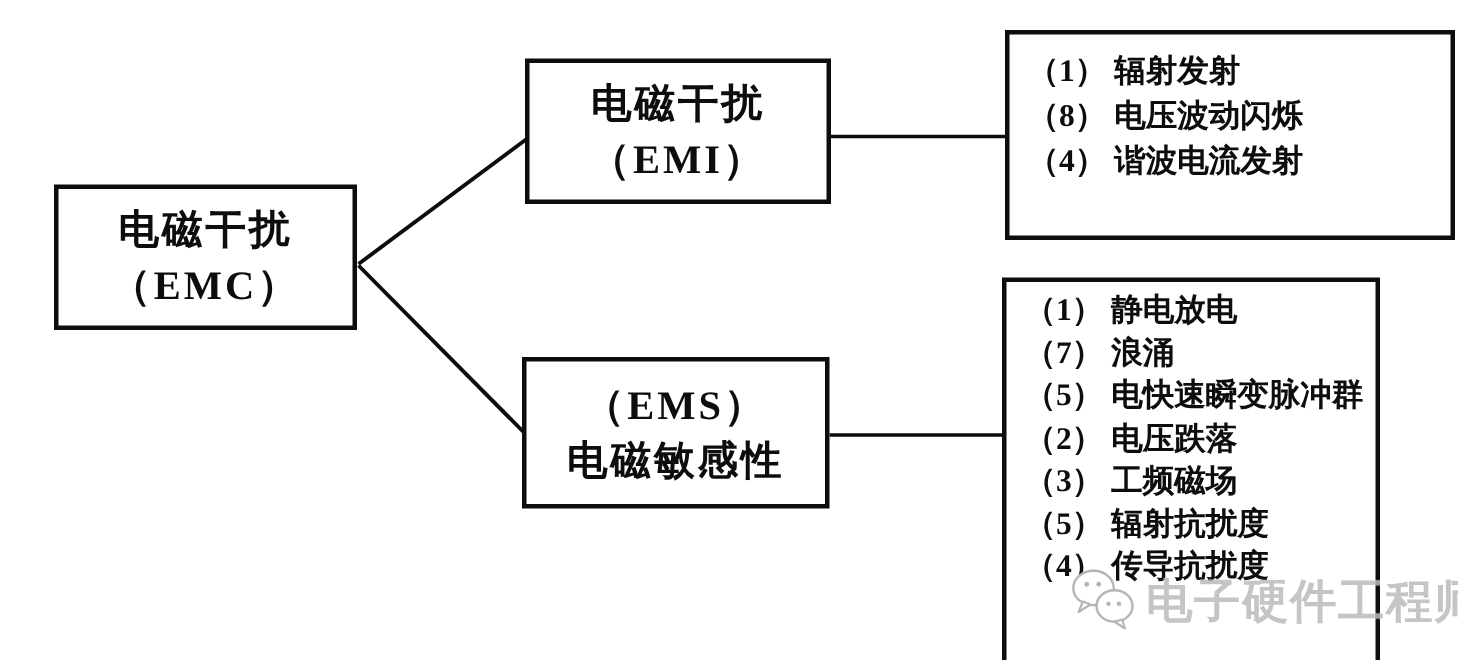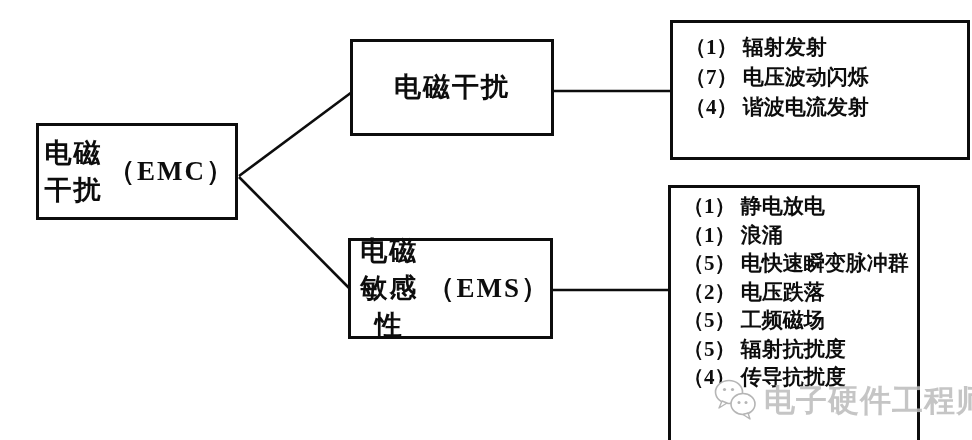--- a/index.html
+++ b/index.html
@@ -21,21 +21,21 @@
   }
   .box {
     position: absolute;
     box-sizing: border-box;
     border: 3px solid #0d0d0d;
     background: #ffffff;
     color: #0d0d0d;
   }
   .label-box {
     display: flex;
-    flex-direction: row;
+    flex-direction: column;
     align-items: center;
     justify-content: center;
     font-weight: bold;
     font-size: 27px;
     line-height: 37px;
     letter-spacing: 2px;
     text-align: center;
   }
   .box-emc { left: 36px;  top: 123px; width: 202px; height: 97px; }
   .box-emi { left: 350px; top: 39px;  width: 204px; height: 97px; }
@@ -80,39 +80,40 @@
     <line x1="551" y1="290" x2="669" y2="290" stroke="#0d0d0d" stroke-width="2.4"></line>
   </svg>
 
   <div class="box label-box box-emc">
     <div>电磁干扰</div>
     <div>（EMC）</div>
   </div>
 
   <div class="box label-box box-emi">
     <div>电磁干扰</div>
+    <div>（EMI）</div>
   </div>
 
   <div class="box label-box box-ems">
+    <div>（EMS）</div>
     <div>电磁敏感性</div>
-    <div>（EMS）</div>
   </div>
 
   <div class="box list-box box-emi-list">
     <div class="list-item">（1） 辐射发射</div>
-    <div class="list-item">（7） 电压波动闪烁</div>
+    <div class="list-item">（8） 电压波动闪烁</div>
     <div class="list-item">（4） 谐波电流发射</div>
   </div>
 
   <div class="box list-box box-ems-list">
     <div class="list-item">（1） 静电放电</div>
-    <div class="list-item">（1） 浪涌</div>
+    <div class="list-item">（7） 浪涌</div>
     <div class="list-item">（5） 电快速瞬变脉冲群</div>
     <div class="list-item">（2） 电压跌落</div>
-    <div class="list-item">（5） 工频磁场</div>
+    <div class="list-item">（3） 工频磁场</div>
     <div class="list-item">（5） 辐射抗扰度</div>
     <div class="list-item">（4） 传导抗扰度</div>
   </div>
 
   <div class="watermark">
     <svg class="wechat-icon" width="50" height="50" viewBox="0 0 50 50" xmlns="http://www.w3.org/2000/svg">
       <ellipse cx="17" cy="16" rx="13.5" ry="11.5" fill="#ffffff" stroke="#b5b5b5" stroke-width="1.6"></ellipse>
       <path d="M10 25 L7 32 L15 27 Z" fill="#ffffff" stroke="#b5b5b5" stroke-width="1.4" stroke-linejoin="round"></path>
       <circle cx="12.5" cy="13.5" r="1.6" fill="#b5b5b5"></circle>
       <circle cx="20.5" cy="13.5" r="1.6" fill="#b5b5b5"></circle>

